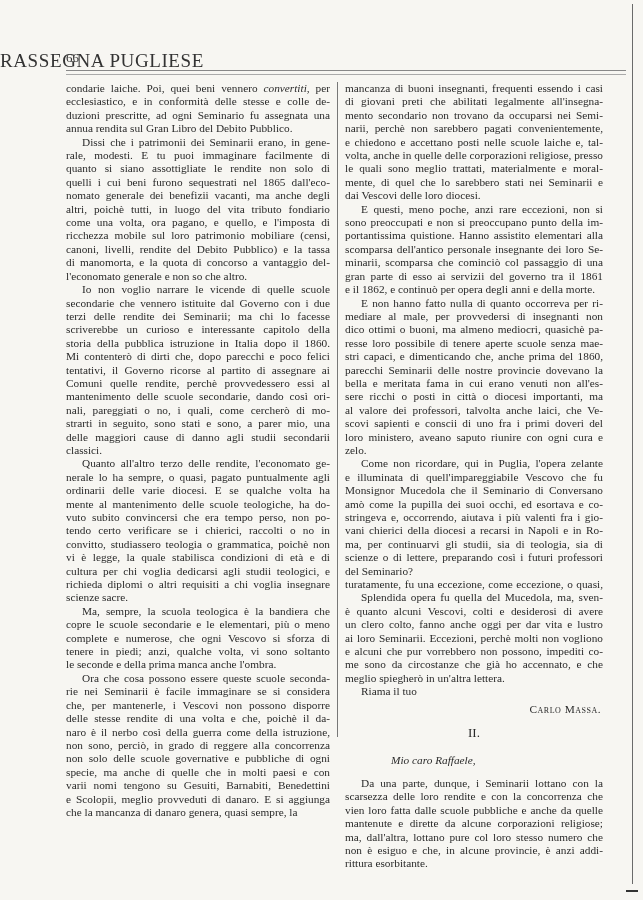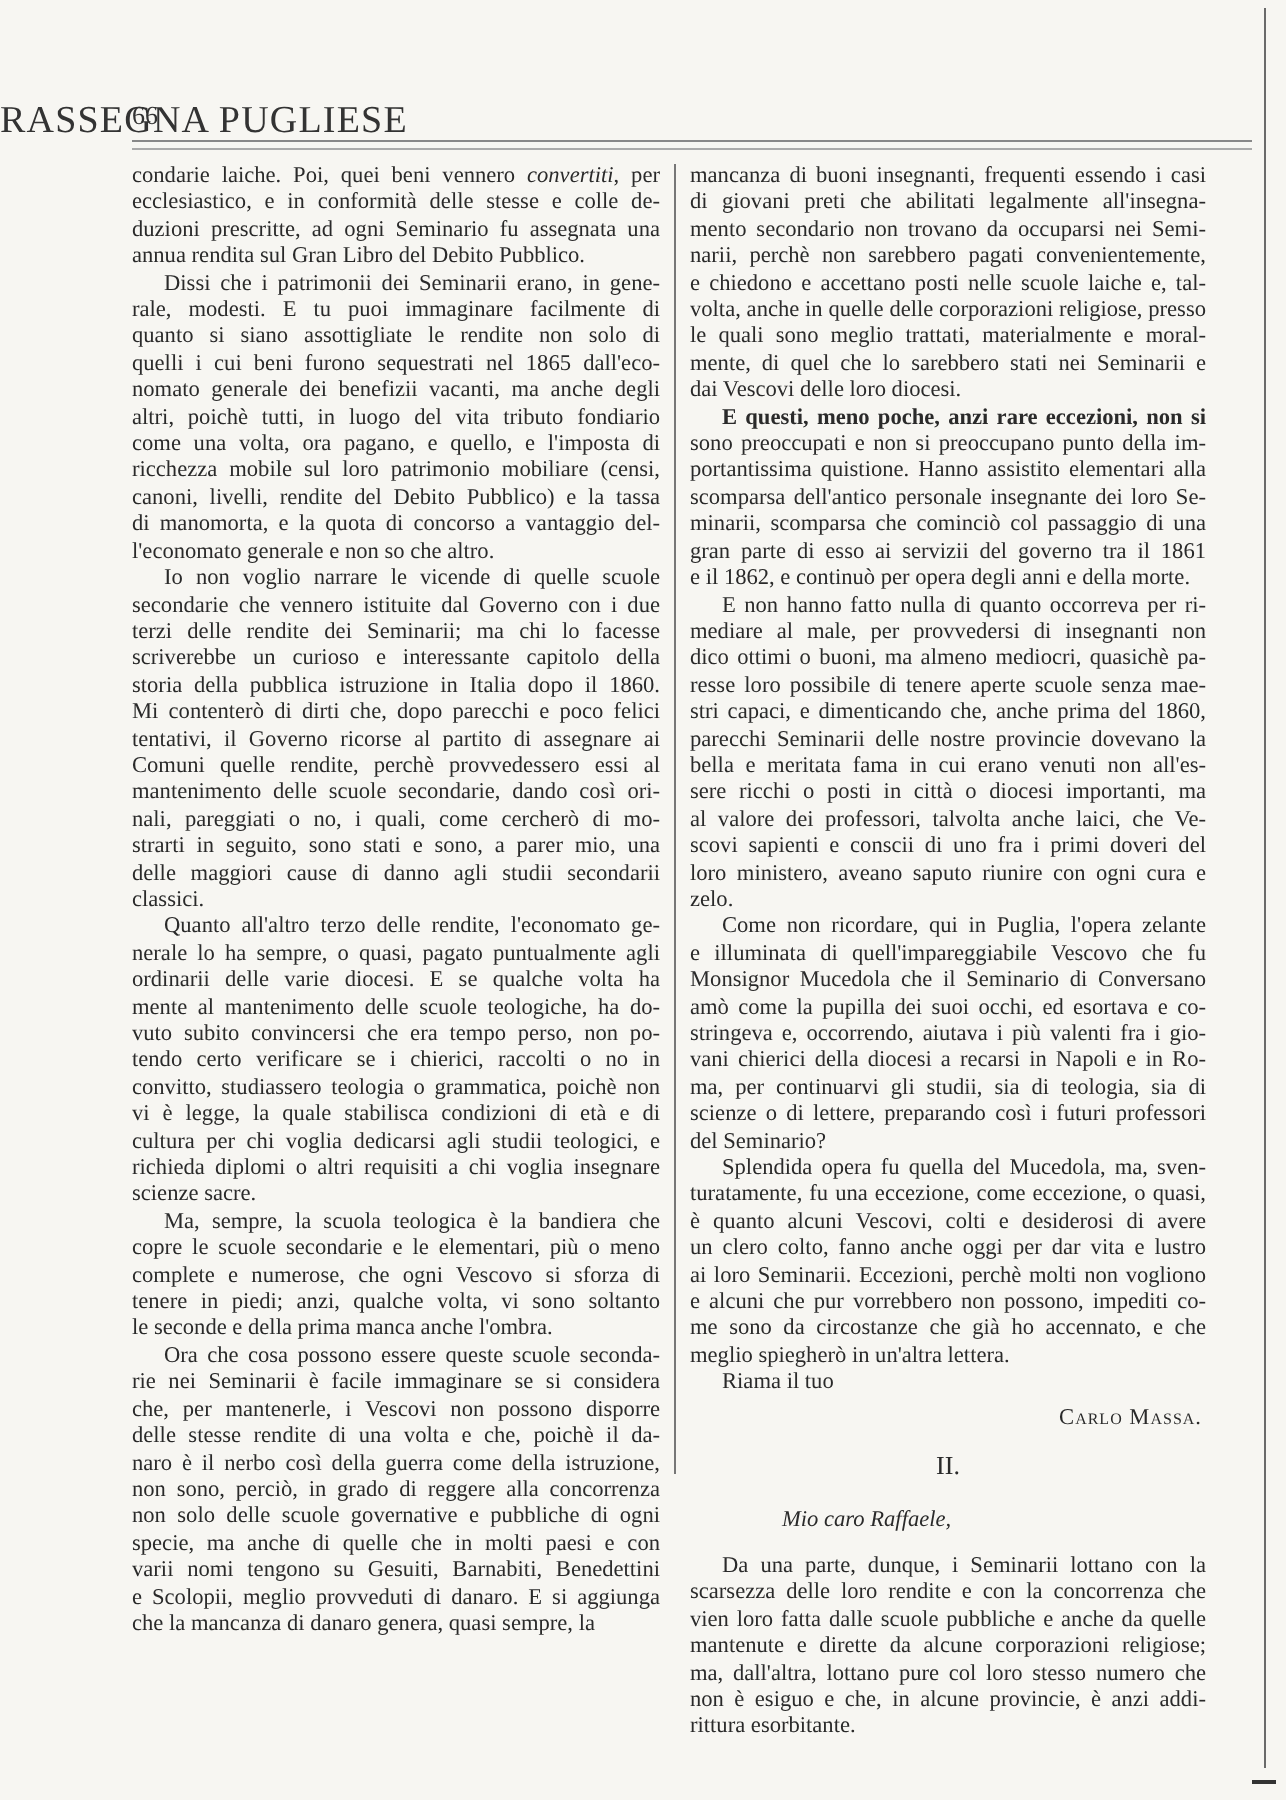--- a/index.html
+++ b/index.html
@@ -140,21 +140,21 @@
         <span class="line">di giovani preti che abilitati legalmente all'insegna-</span>
         <span class="line">mento secondario non trovano da occuparsi nei Semi-</span>
         <span class="line">narii, perchè non sarebbero pagati convenientemente,</span>
         <span class="line">e chiedono e accettano posti nelle scuole laiche e, tal-</span>
         <span class="line">volta, anche in quelle delle corporazioni religiose, presso</span>
         <span class="line">le quali sono meglio trattati, materialmente e moral-</span>
         <span class="line">mente, di quel che lo sarebbero stati nei Seminarii e</span>
         <span class="line last">dai Vescovi delle loro diocesi.</span>
       </p>
       <p>
-        <span class="line" style="padding-left: 16px; font-weight: bold;">E questi, meno poche, anzi rare eccezioni, non si</span>
+        <span class="line" style="padding-left: 16px;">E questi, meno poche, anzi rare eccezioni, non si</span>
         <span class="line">sono preoccupati e non si preoccupano punto della im-</span>
         <span class="line">portantissima quistione. Hanno assistito elementari alla</span>
         <span class="line">scomparsa dell'antico personale insegnante dei loro Se-</span>
         <span class="line">minarii, scomparsa che cominciò col passaggio di una</span>
         <span class="line">gran parte di esso ai servizii del governo tra il 1861</span>
         <span class="line last">e il 1862, e continuò per opera degli anni e della morte.</span>
       </p>
       <p>
         <span class="line" style="padding-left: 16px;">E non hanno fatto nulla di quanto occorreva per ri-</span>
         <span class="line">mediare al male, per provvedersi di insegnanti non</span>
@@ -174,22 +174,22 @@
         <span class="line">e illuminata di quell'impareggiabile Vescovo che fu</span>
         <span class="line">Monsignor Mucedola che il Seminario di Conversano</span>
         <span class="line">amò come la pupilla dei suoi occhi, ed esortava e co-</span>
         <span class="line">stringeva e, occorrendo, aiutava i più valenti fra i gio-</span>
         <span class="line">vani chierici della diocesi a recarsi in Napoli e in Ro-</span>
         <span class="line">ma, per continuarvi gli studii, sia di teologia, sia di</span>
         <span class="line">scienze o di lettere, preparando così i futuri professori</span>
         <span class="line last">del Seminario?</span>
       </p>
       <p>
+        <span class="line">turatamente, fu una eccezione, come eccezione, o quasi,</span>
         <span class="line" style="padding-left: 16px;">Splendida opera fu quella del Mucedola, ma, sven-</span>
-        <span class="line">turatamente, fu una eccezione, come eccezione, o quasi,</span>
         <span class="line">è quanto alcuni Vescovi, colti e desiderosi di avere</span>
         <span class="line">un clero colto, fanno anche oggi per dar vita e lustro</span>
         <span class="line">ai loro Seminarii. Eccezioni, perchè molti non vogliono</span>
         <span class="line">e alcuni che pur vorrebbero non possono, impediti co-</span>
         <span class="line">me sono da circostanze che già ho accennato, e che</span>
         <span class="line last">meglio spiegherò in un'altra lettera.</span>
       </p>
       <p>
         <span class="line last" style="padding-left: 16px;">Riama il tuo</span>
       </p>

